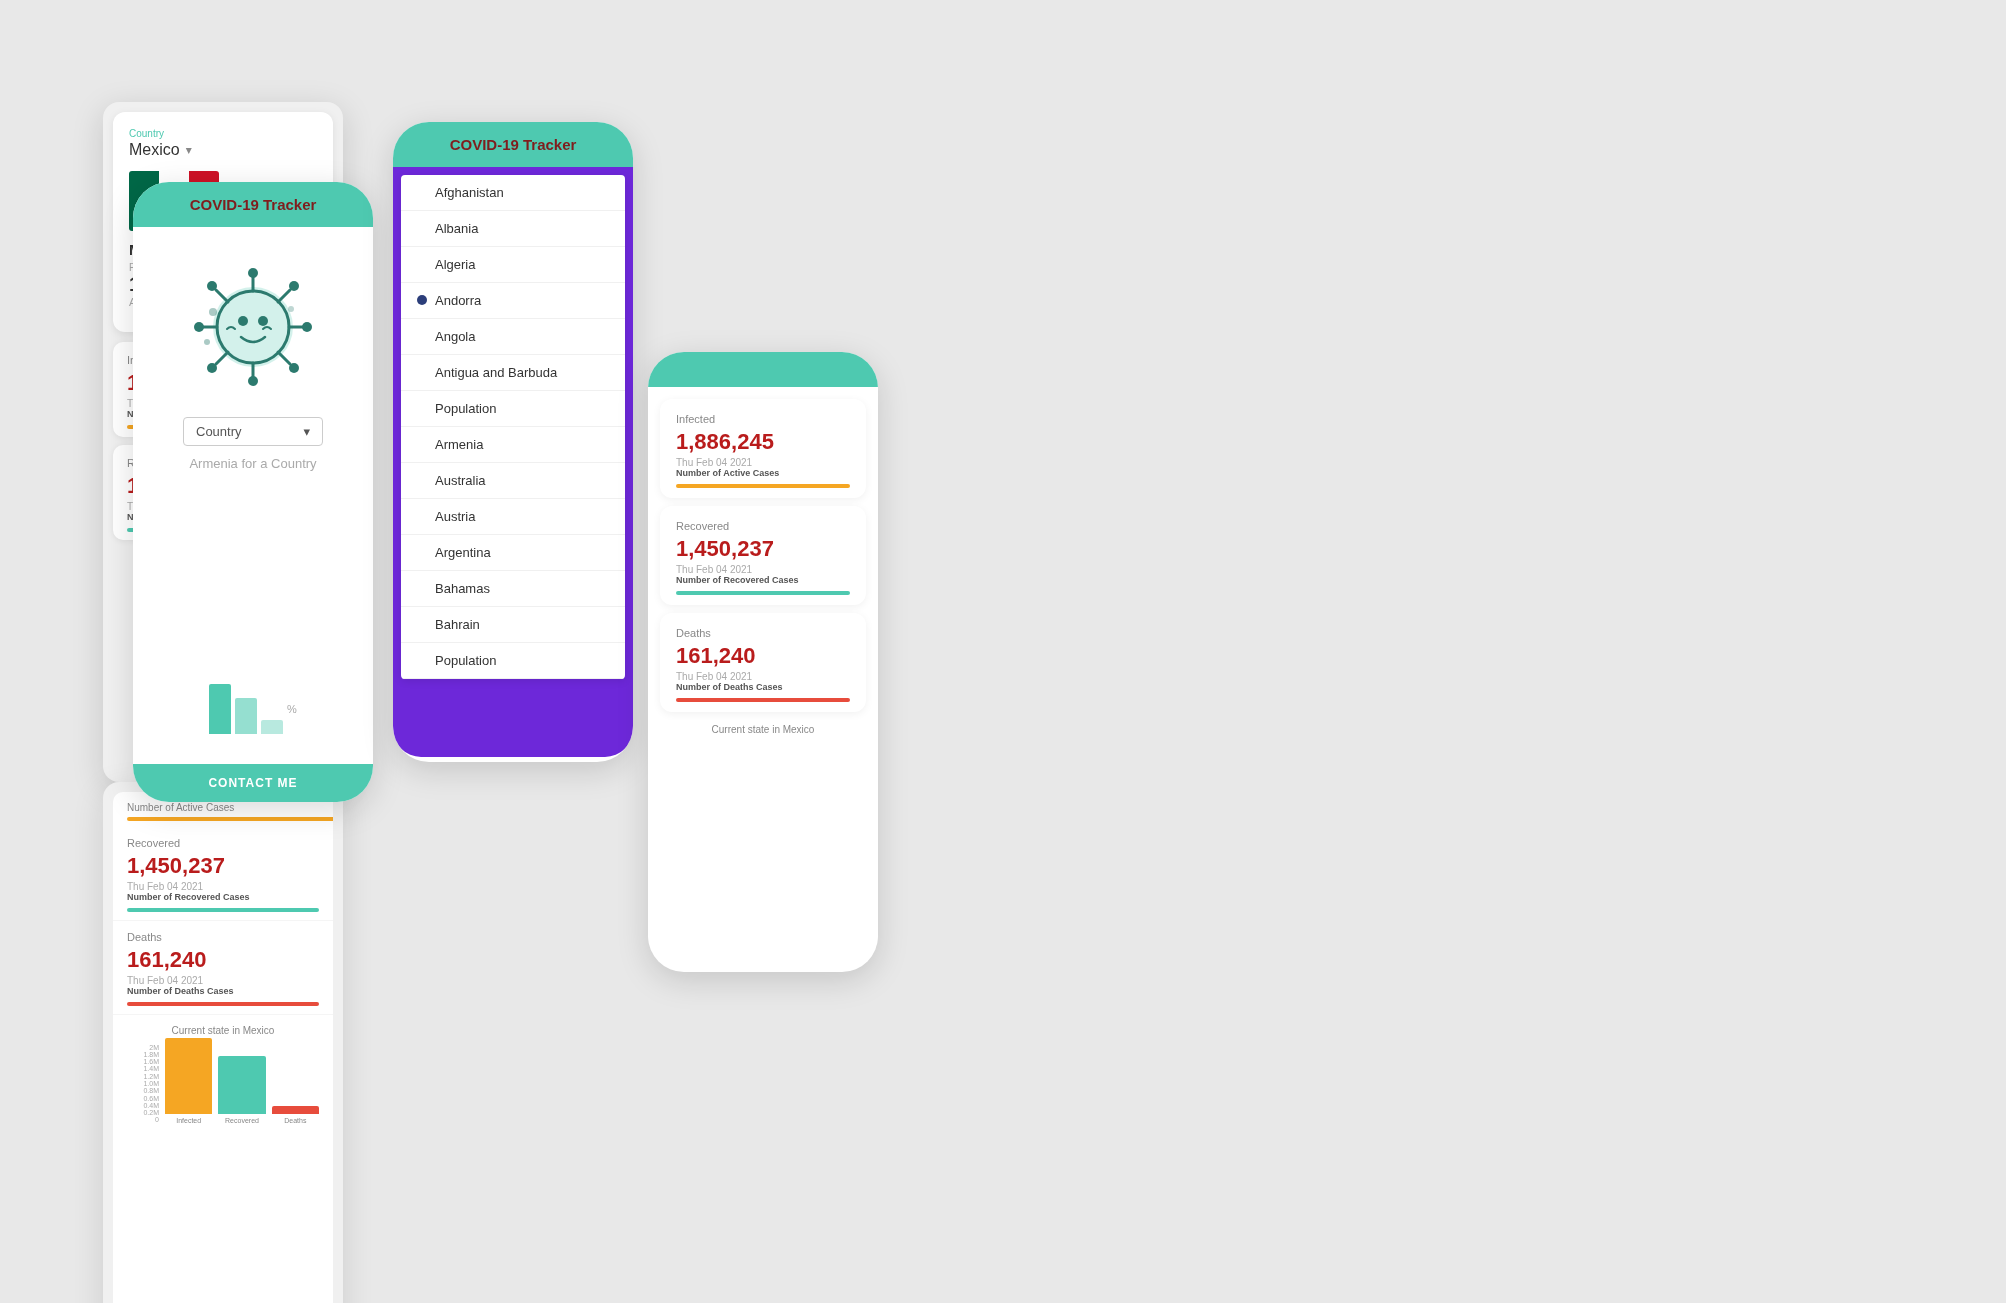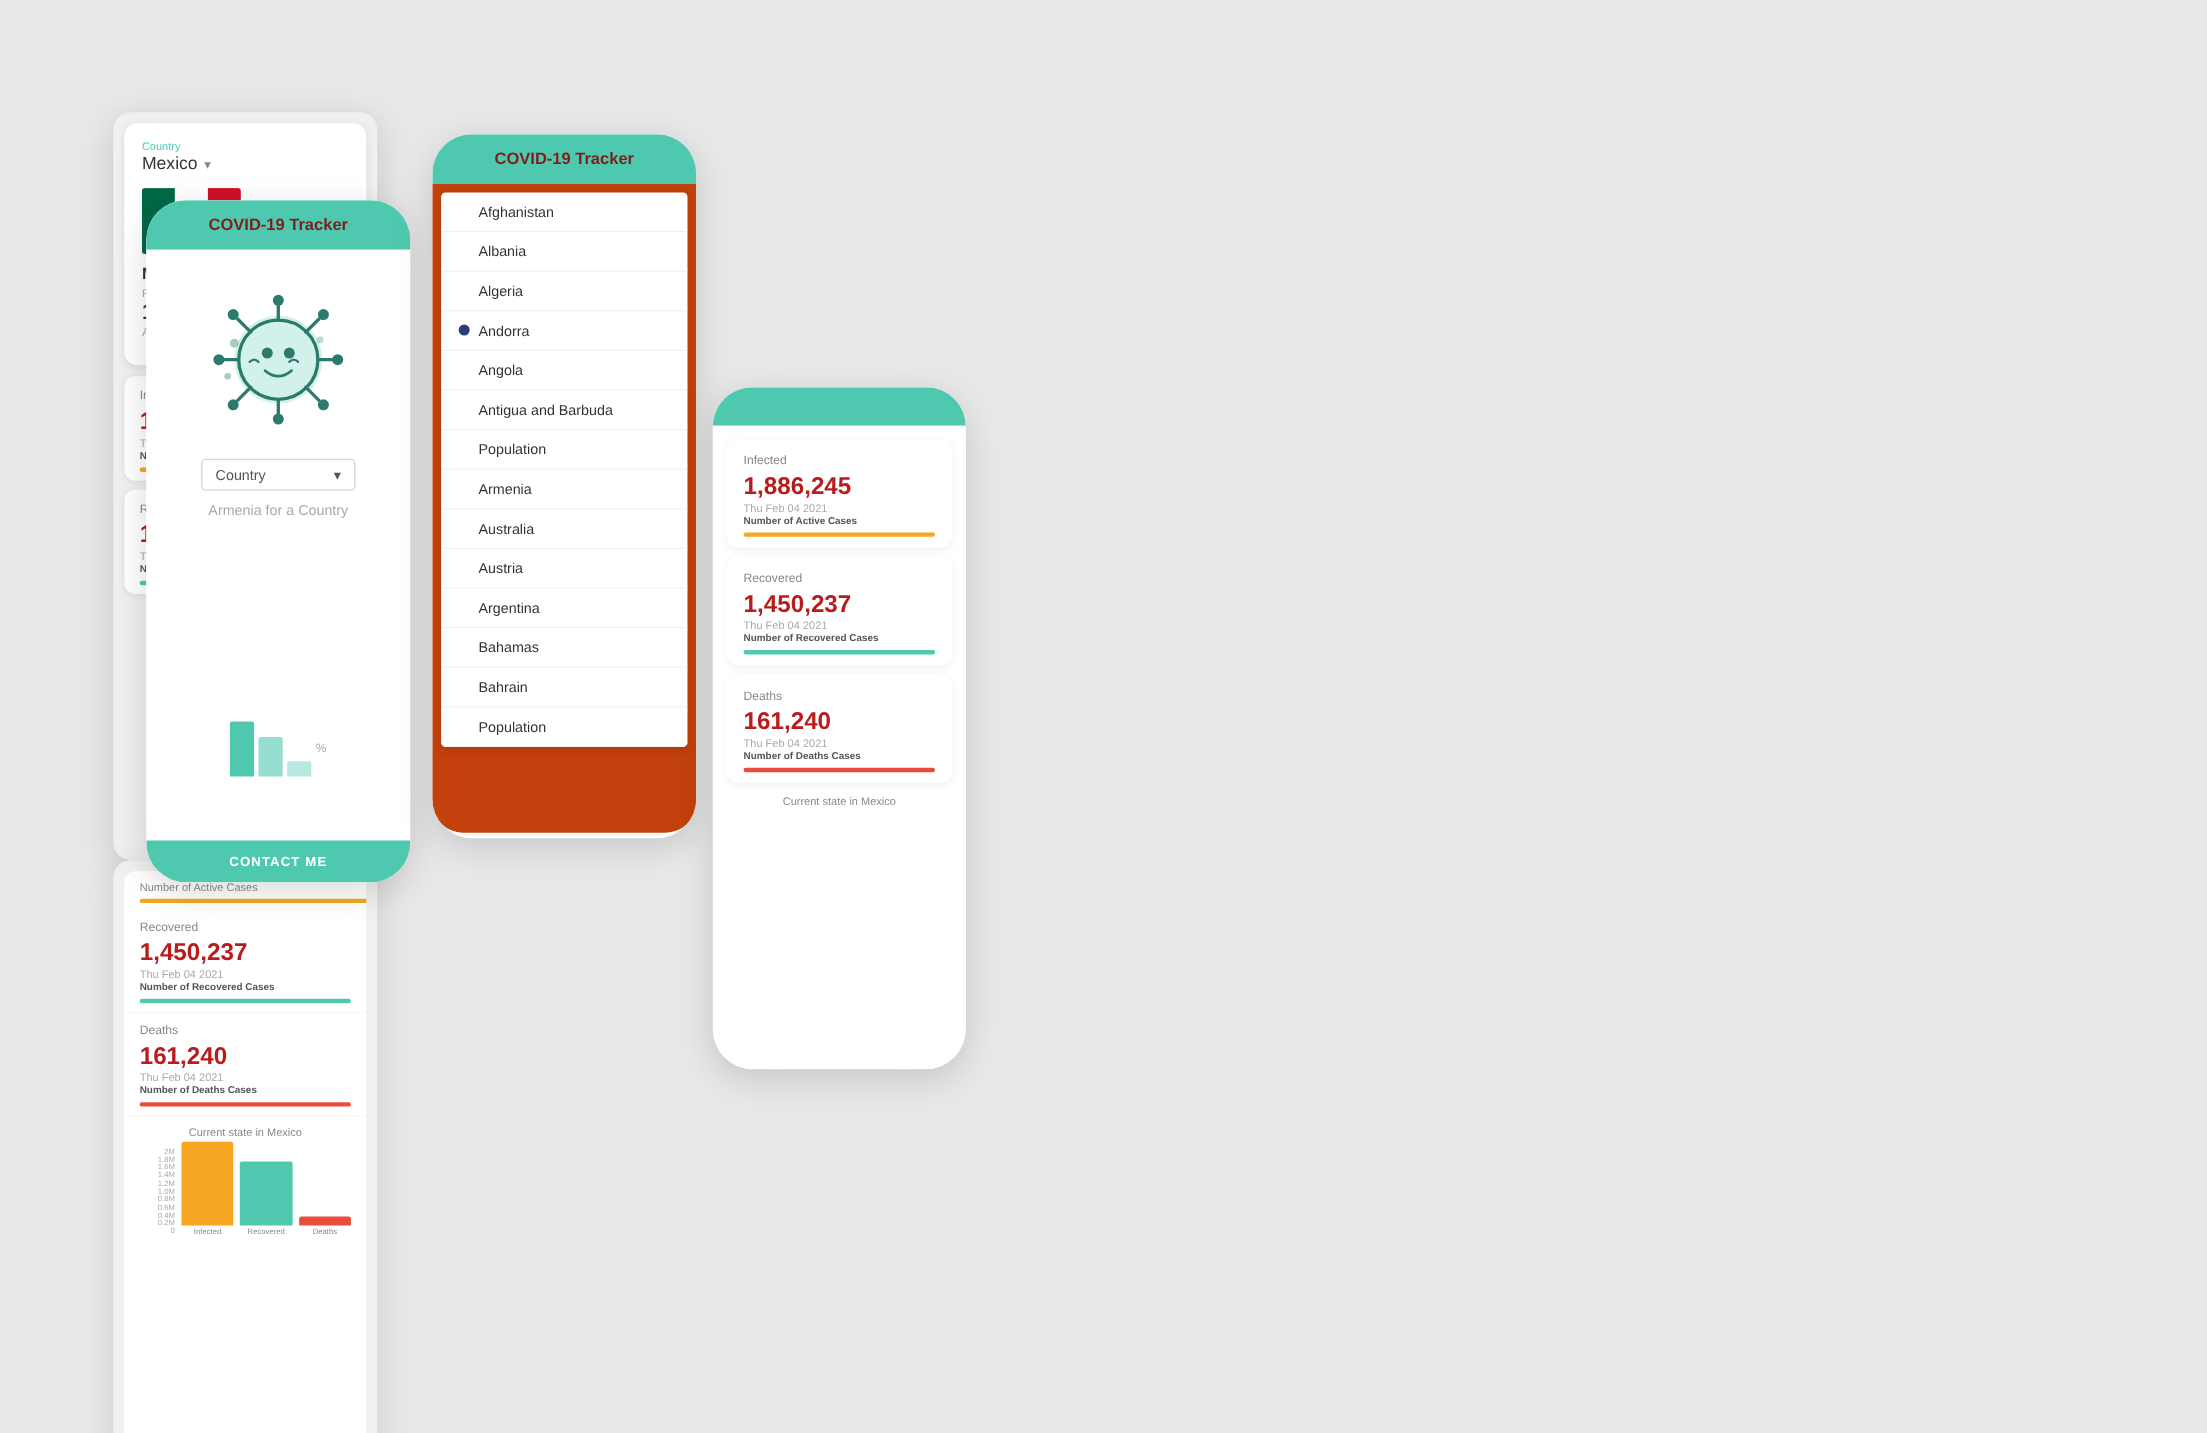--- a/index.html
+++ b/index.html
@@ -105,33 +105,32 @@
 
     .phone-footer {
       background: #4ec9b0;
       color: #fff;
       text-align: center;
       padding: 12px;
       font-size: 12px;
       font-weight: 700;
       letter-spacing: 1px;
       border-radius: 0 0 28px 28px;
-      margin-top: 28px;
     }
 
     
     .phone2 {
       left: 290px;
       top: 20px;
       width: 240px;
       height: 640px;
     }
 
     .phone2-body {
-      background: #c2410c;
+      background: #6d28d9;
       height: calc(100% - 50px);
       border-radius: 0 0 28px 28px;
       overflow: hidden;
     }
 
     .dropdown-list {
       background: #fff;
       margin: 8px;
       border-radius: 4px;
       box-shadow: 0 2px 8px rgba(0,0,0,0.1);

